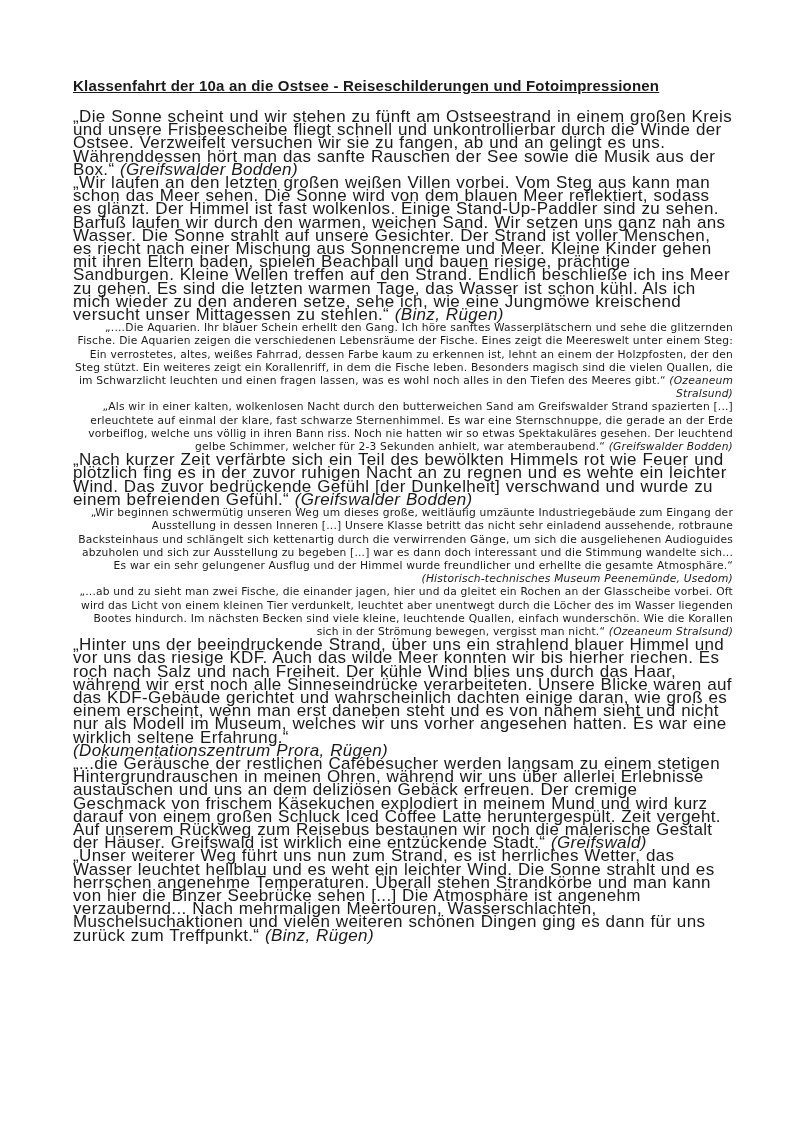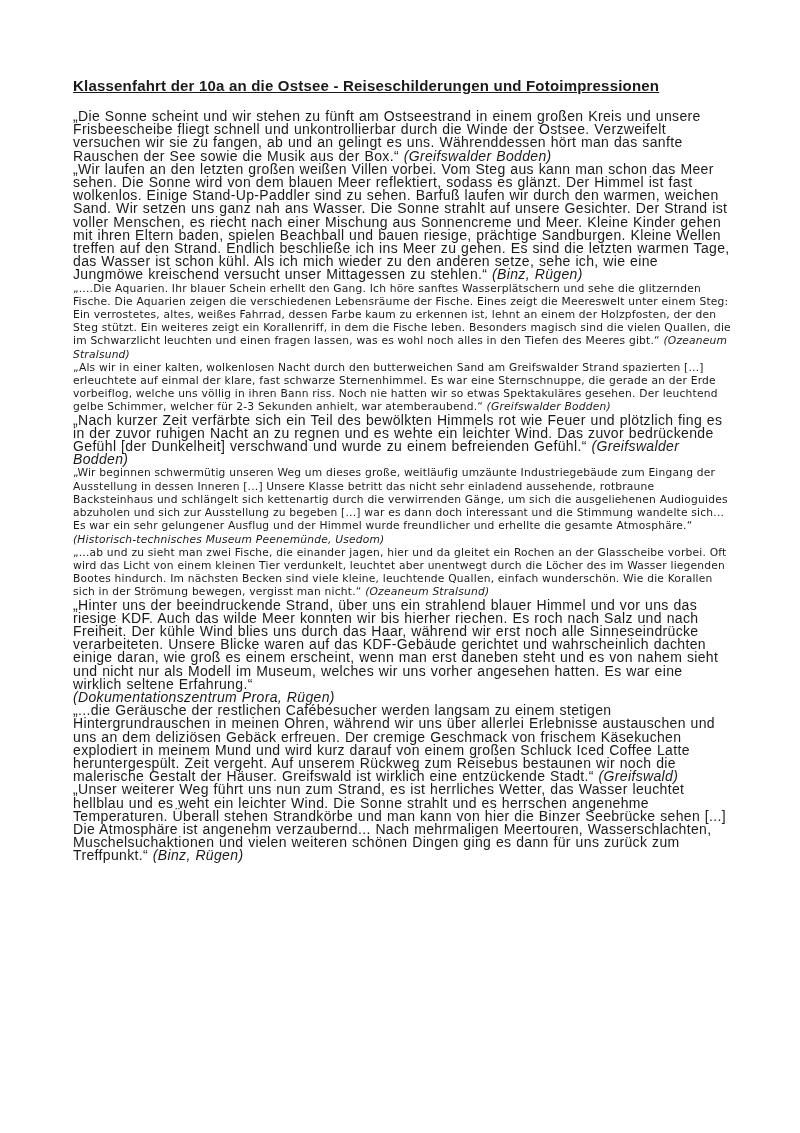--- a/index.html
+++ b/index.html
@@ -25,31 +25,32 @@
     font-weight: bold;
     font-size: 15px;
     line-height: 17px;
     letter-spacing: 0.2px;
     text-decoration: underline;
     margin: 0 0 16px 0;
   }
   .para {
     margin: 0;
     font-family: "Liberation Sans", sans-serif;
-    font-size: 14px;
+    font-size: 17px;
     line-height: 13.2px;
     letter-spacing: 0.35px;
     word-spacing: 0.5px;
     text-align: left;
   }
   .para.alt {
     font-family: "DejaVu Sans", sans-serif;
     font-size: 10.7px;
     letter-spacing: 0.2px;
     word-spacing: 0px;
+    text-align: right;
   }
   .attr {
     font-style: italic;
   }
 </style>
 </head>
 <body>
 
 <div class="content">
   <h1 class="doc-title">Klassenfahrt der 10a an die Ostsee - Reiseschilderungen und Fotoimpressionen</h1>

